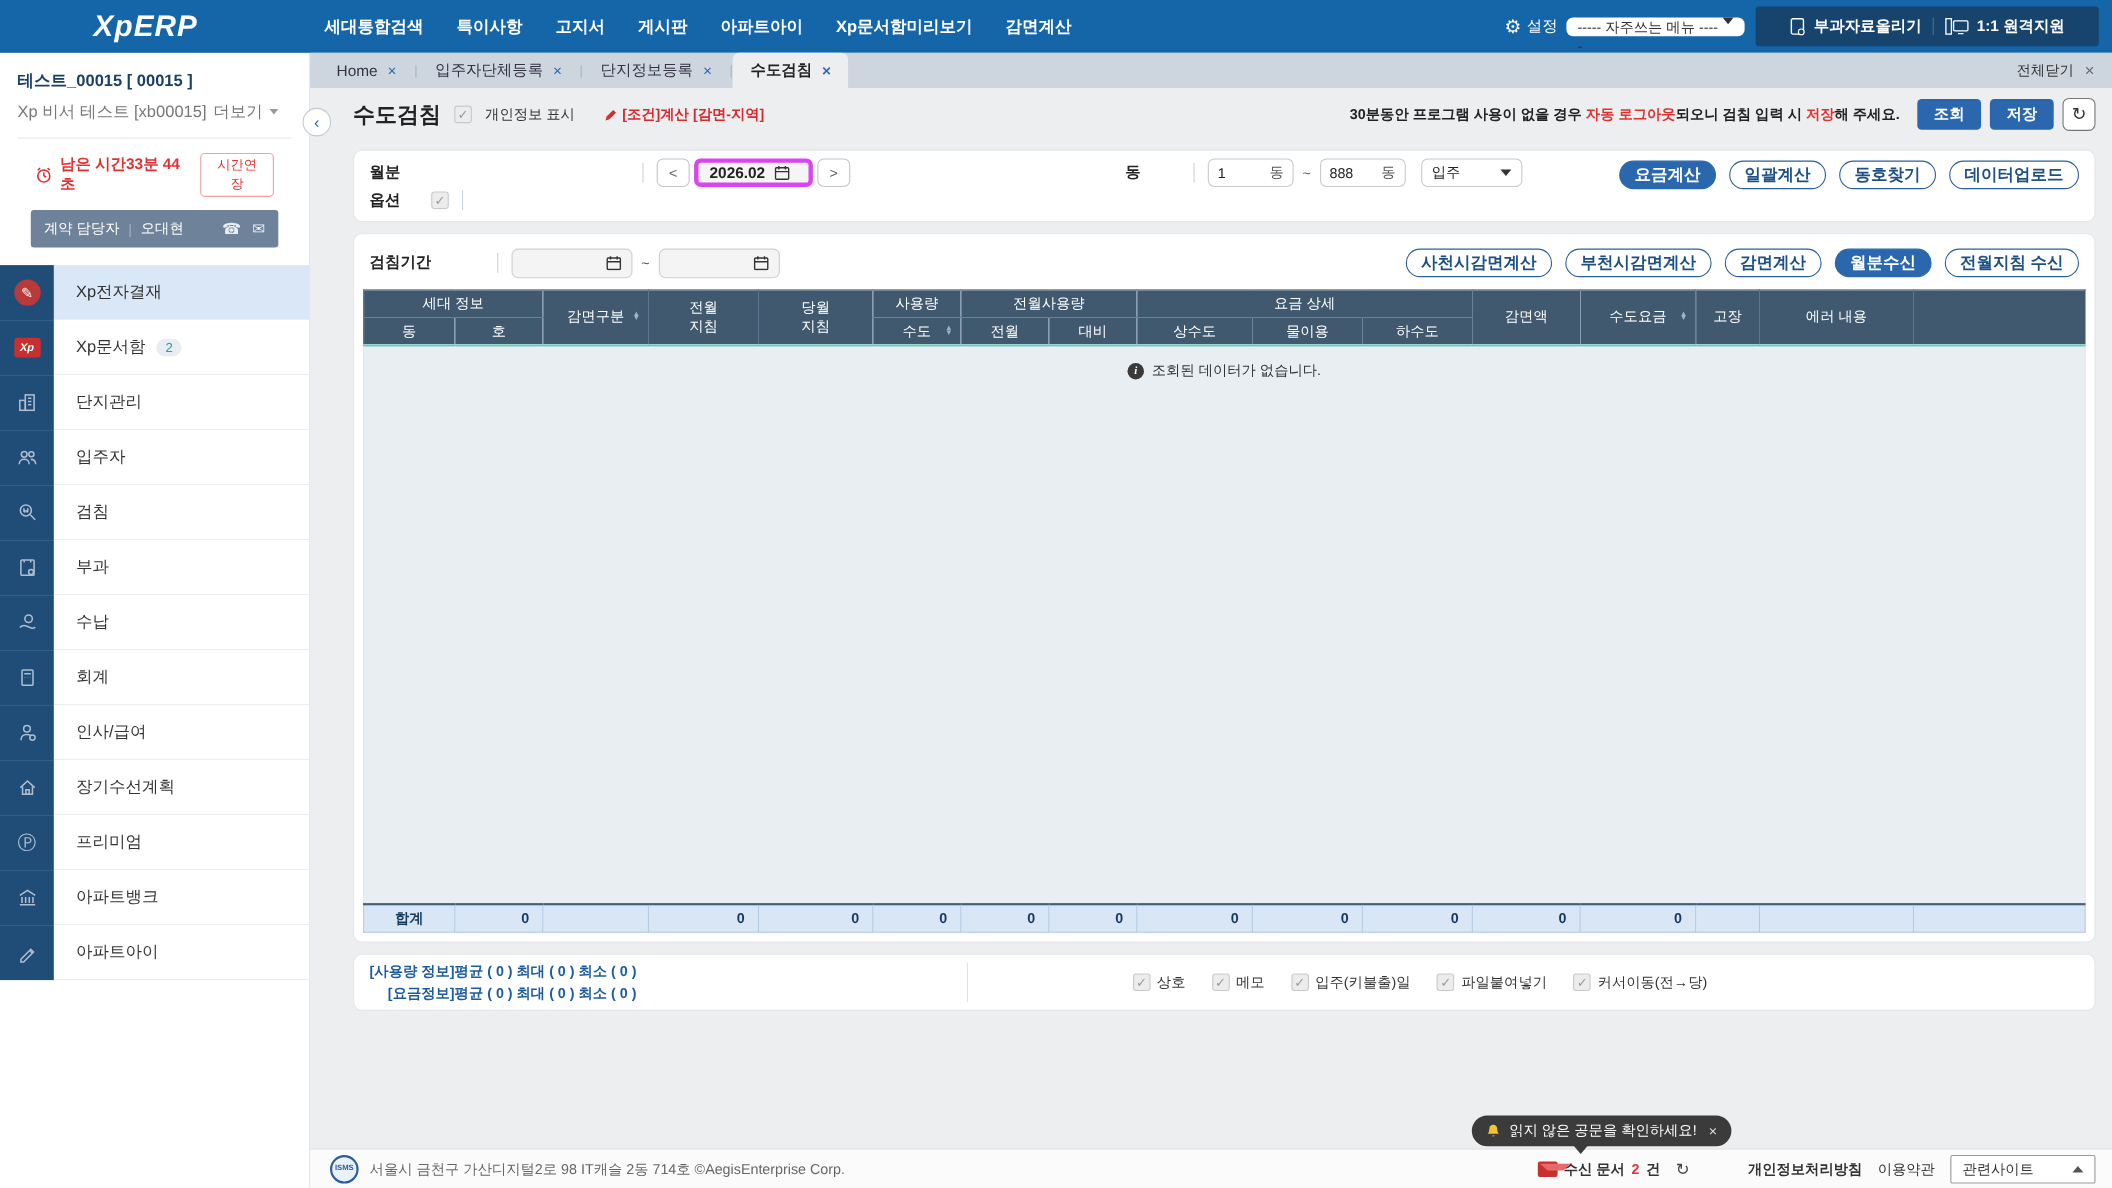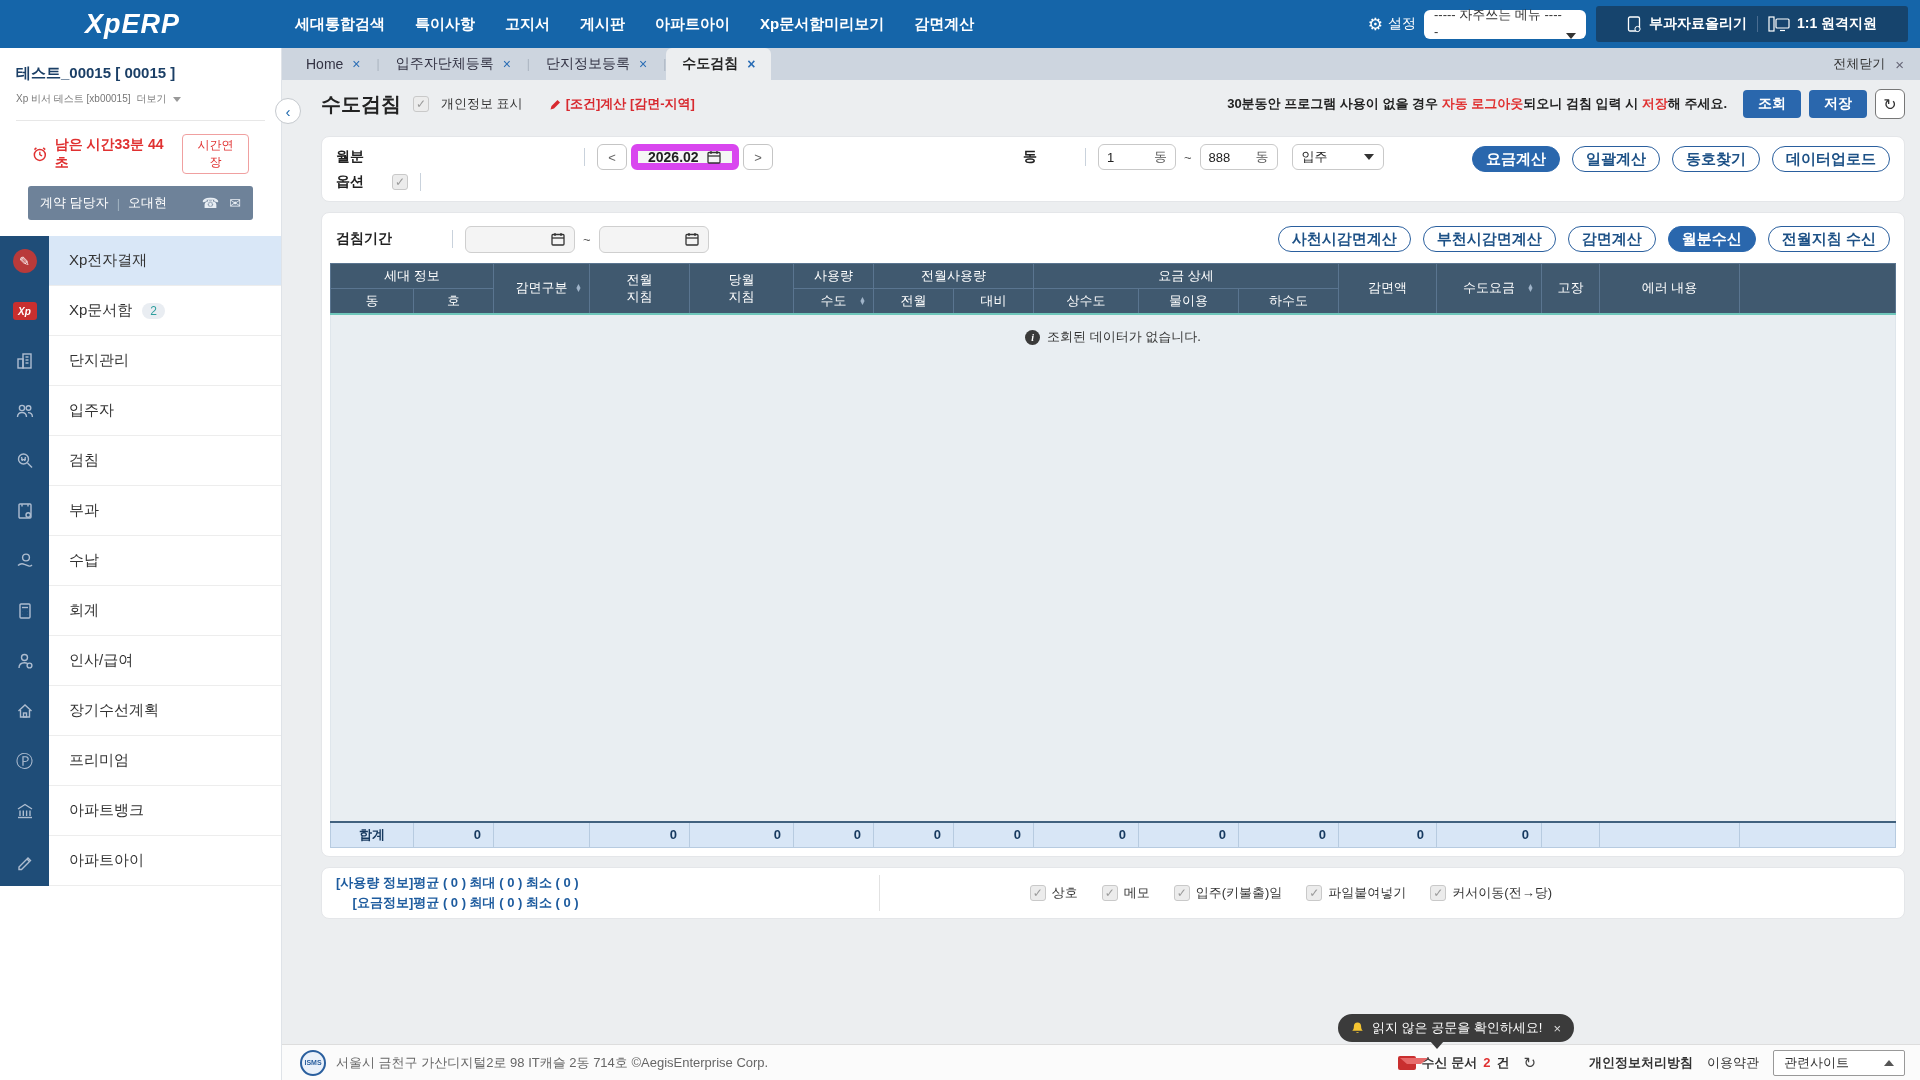--- a/index.html
+++ b/index.html
@@ -7,35 +7,35 @@
   #app { width:1920px; height:1080px; display:flex; flex-direction:column; }
 
   
   .topbar { height:48px; background:#1565a9; display:flex; align-items:center; flex:0 0 48px; position:relative; }
   .logo { font-size:27px; font-weight:800; font-style:italic; color:#fff; letter-spacing:1px; margin-left:85px; }
   .top-menu { display:flex; gap:30px; margin-left:115px; }
   .top-menu .tm-item { color:#fff; font-size:15px; font-weight:600; cursor:pointer; white-space:nowrap; }
   .top-right { position:absolute; right:0; top:0; height:48px; display:flex; align-items:center; }
   .settings { display:flex; align-items:center; color:#fff; font-size:14px; gap:5px; cursor:pointer; }
   .gear { font-size:17px; color:#fff; }
-  .fav-select { width:162px; height:29px; background:#fff; border-radius:6px; margin:0 10px 0 8px; display:flex; align-items:flex-end; justify-content:space-between; padding:0 10px; font-size:13px; color:#333; cursor:pointer; }
+  .fav-select { width:162px; height:17px; background:#fff; border-radius:6px; margin:0 10px 0 8px; display:flex; align-items:flex-start; justify-content:space-between; padding:0 10px; font-size:13px; color:#333; cursor:pointer; }
   .caret-down { width:0; height:0; border-left:5px solid transparent; border-right:5px solid transparent; border-top:6px solid #333; }
   .dark-box { width:312px; height:36px; background:#16446d; border-radius:3px; margin-right:12px; display:flex; align-items:center; justify-content:center; gap:10px; color:#fff; font-size:14px; font-weight:600; }
   .dark-box .sep { width:1px; height:16px; background:#4a6d91; }
   .db-item { display:flex; align-items:center; gap:7px; cursor:pointer; }
   .mini-svg { display:inline-block; }
 
   
   .main-split { flex:1; display:flex; min-height:0; }
 
   
   .sidebar { width:282px; background:#fff; flex:0 0 282px; display:flex; flex-direction:column; border-right:1px solid #dfe3e8; }
   .site-block { padding:16px 16px 0 16px; }
   .site-name { color:#1b3f66; font-size:15px; font-weight:bold; }
-  .user-line { margin-top:9px; font-size:10px; color:#777; display:flex; align-items:center; gap:6px; }
+  .user-line { margin-top:9px; font-size:15px; color:#777; display:flex; align-items:center; gap:6px; }
   .more-arrow { width:0;height:0;border-left:4px solid transparent;border-right:4px solid transparent;border-top:5px solid #999; }
   .side-hr { height:1px; background:#e7e7e7; margin:14px 0 0 0; }
   .timer-row { display:flex; align-items:center; gap:7px; padding:13px 16px 0 16px; }
   .timer-text { color:#e03131; font-size:14px; font-weight:bold; }
   .extend-btn { border:1px solid #f0a0a0; color:#e03131; font-size:12px; border-radius:4px; padding:2px 9px; background:#fff; cursor:pointer; }
   .manager-bar { margin:12px 12px 0 12px; height:34px; background:#6e8299; border-radius:3px; display:flex; align-items:center; color:#fff; font-size:13px; padding:0 12px; }
   .manager-bar .m-sep { color:#9fb0c0; margin:0 8px; }
   .manager-icons { margin-left:auto; display:flex; align-items:center; gap:10px; font-size:14px; }
   .manager-icons .mi { cursor:pointer; color:#e8eef4; }
   .side-menu { list-style:none; margin-top:16px; }
@@ -72,21 +72,21 @@
   .notice .red { color:#e03131; }
   .btn-primary { min-width:58px; height:28px; background:#2a67ad; border:none; color:#fff; font-weight:bold; font-size:14px; border-radius:4px; cursor:pointer; padding:0 12px; }
   .btn-refresh { width:30px; height:30px; background:#fff; border:1px solid #777; border-radius:6px; font-size:16px; color:#333; cursor:pointer; display:flex; align-items:center; justify-content:center; }
 
   .card { background:#fff; border-radius:8px; border:1px solid #e4e6e9; }
   .form-card { height:66px; margin-top:8px; padding:7px 14px; display:flex; flex-direction:column; justify-content:space-between; position:relative; }
   .form-row { display:flex; align-items:center; height:26px; }
   .f-label { font-size:14px; font-weight:bold; color:#222; }
   .v-div { width:1px; height:18px; background:#c9d2dc; margin:0 12px; }
   .stepper-btn { width:30px; height:26px; border:1px solid #c5c5c5; background:#fff; border-radius:6px; color:#666; font-size:13px; cursor:pointer; }
-  .datebox { height:26px; border:7px solid #d946ef; background:#f5f5f5; border-radius:6px; display:flex; align-items:center; gap:8px; padding:0 10px; margin:0 4px; font-size:14px; font-weight:bold; color:#222; cursor:pointer; }
+  .datebox { height:26px; border:4px solid #d946ef; background:#f5f5f5; border-radius:6px; display:flex; align-items:center; gap:8px; padding:0 10px; margin:0 4px; font-size:14px; font-weight:bold; color:#222; cursor:pointer; }
   .num-input { width:78px; height:26px; border:1px solid #c9c9c9; border-radius:6px; background:#fff; display:flex; align-items:center; justify-content:space-between; padding:0 8px; font-size:13px; color:#222; }
   .num-input .unit { color:#555; }
   .select-box { height:26px; border:1px solid #c9c9c9; border-radius:6px; background:#fff; display:flex; align-items:center; justify-content:space-between; padding:0 9px; font-size:13px; color:#222; cursor:pointer; }
   .tilde { margin:0 8px; color:#555; font-size:13px; }
   .btn-pill { height:26px; border:1.5px solid #2a5f9e; background:#fff; color:#1d5186; border-radius:13px; font-size:15px; font-weight:bold; padding:0 13px; cursor:pointer; white-space:nowrap; }
   .btn-pill.filled { background:#2a67ad; border-color:#2a67ad; color:#fff; }
   .form-btns { position:absolute; right:14px; top:9px; display:flex; gap:12px; }
 
   .table-card { margin-top:10px; padding:8px; display:flex; flex-direction:column;justify-content:space-between; }
   .period-row { height:36px; display:flex; align-items:center; padding:0 6px; position:relative; margin-bottom:6px; }

